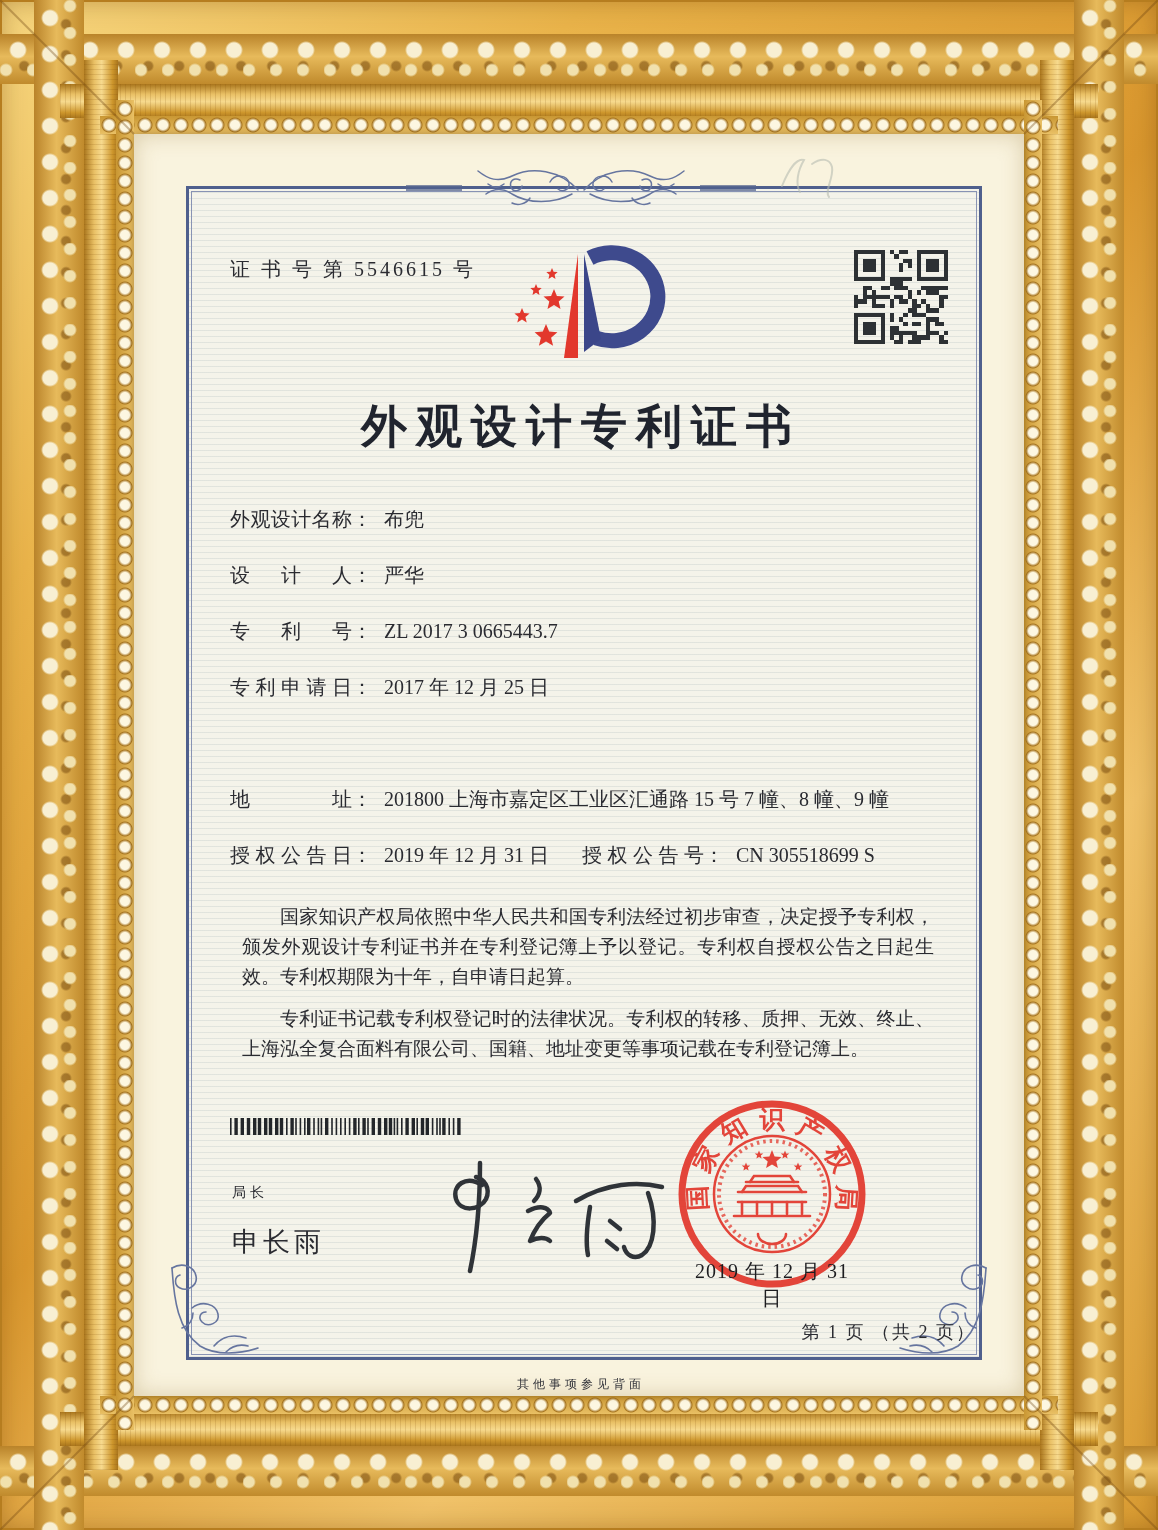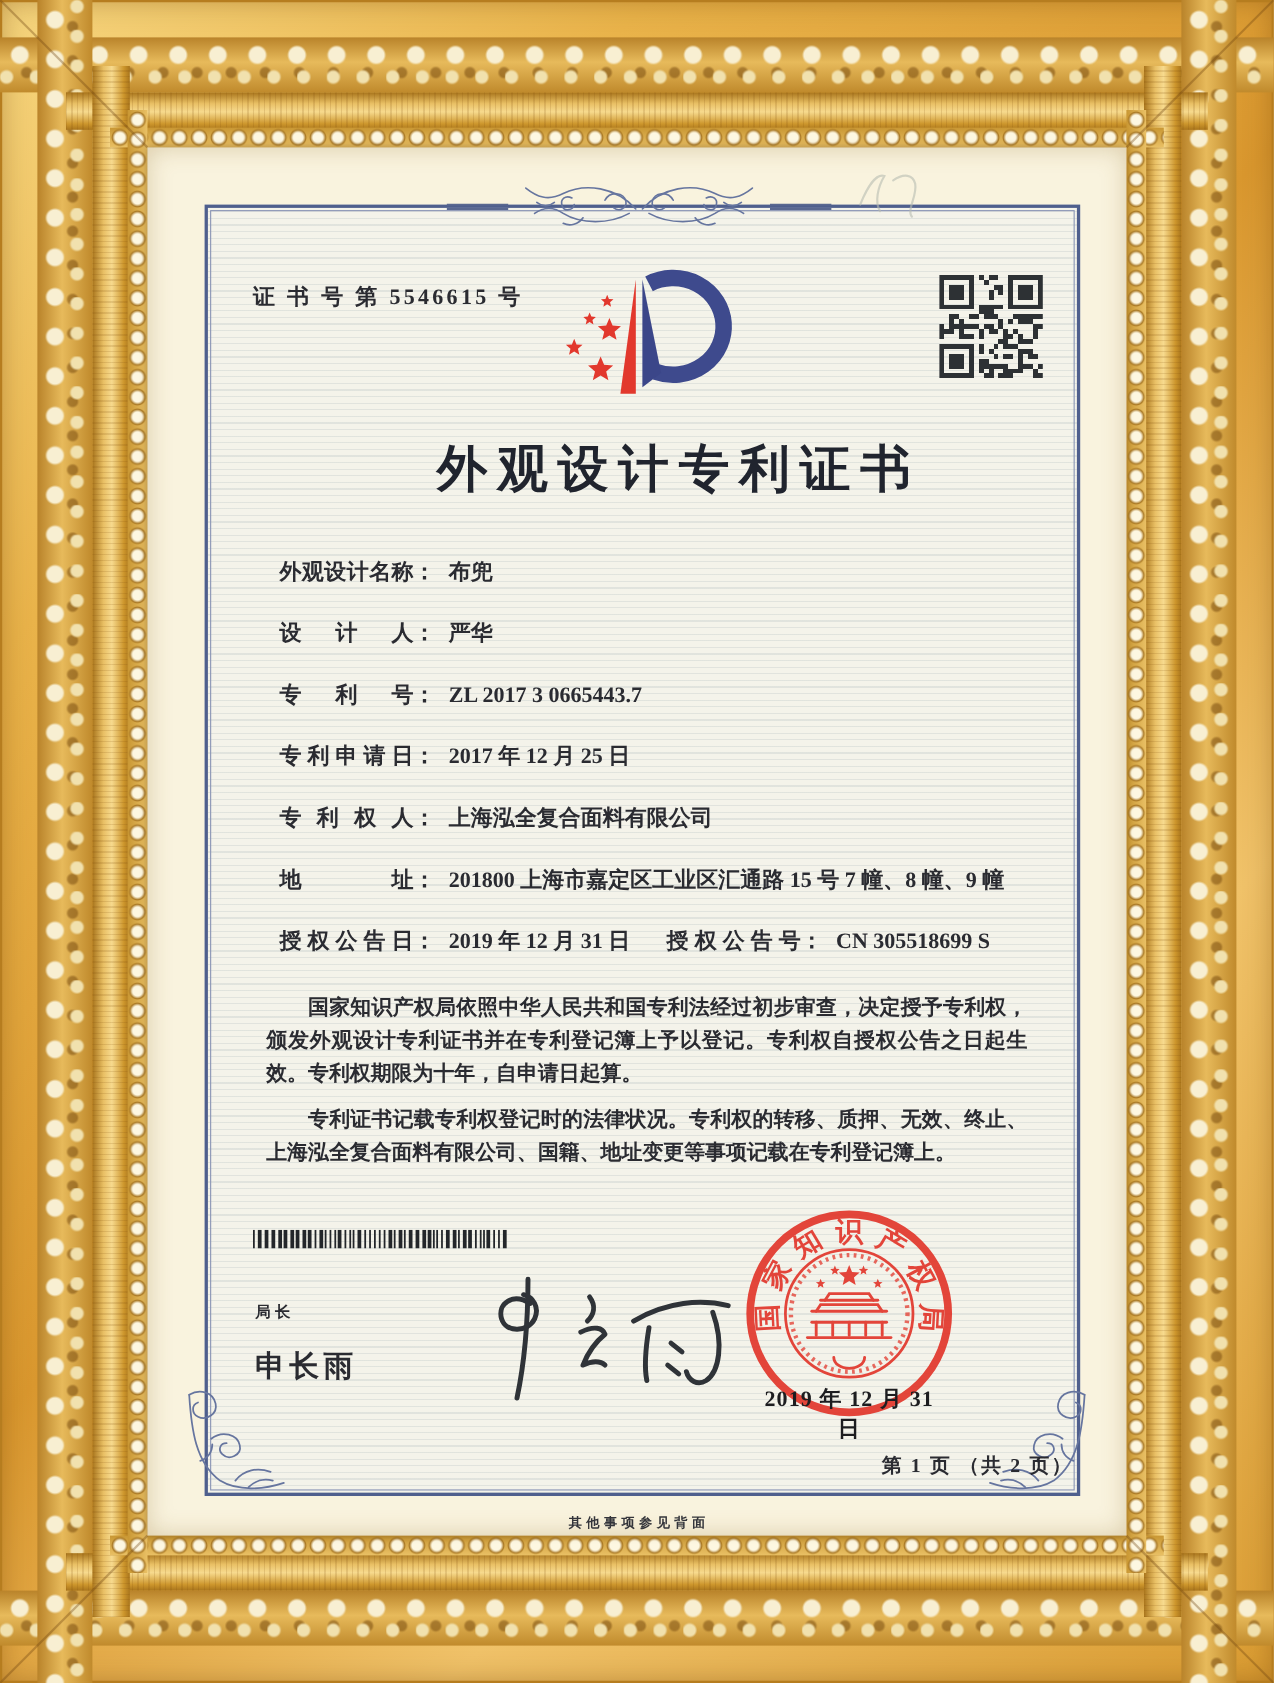--- a/index.html
+++ b/index.html
@@ -51,27 +51,27 @@
   .miters{position:absolute;inset:0;pointer-events:none;}
 
   
   .paper{position:absolute;inset:134px;background:#f9f3de;
     box-shadow:inset 0 0 22px rgba(140,100,30,.28), 0 0 6px rgba(80,50,10,.4);}
   .blue-border{position:absolute;left:52px;top:52px;width:790px;height:1168px;
     border:3px solid #4f5f8d;background:#f4f3ea;
     background-image:repeating-linear-gradient(0deg,rgba(130,150,160,.17) 0 1px,rgba(0,0,0,0) 1px 6px);}
   .blue-border-inner{position:absolute;inset:2px;border:1px solid #8893b4;}
 
-  .txt{position:absolute;color:#2a2b31;font-weight:bold;}
+  .txt{position:absolute;color:#2a2b31;}
   .cert-number{left:96px;top:122px;font-size:20px;letter-spacing:3px;}
   .title{left:52px;width:790px;top:262px;text-align:center;font-size:46px;font-weight:bold;
-         letter-spacing:9px;color:#20242e;padding-left:36px;}
+         letter-spacing:9px;color:#20242e;}
 
   .row{left:96px;width:712px;font-size:20px;white-space:nowrap;}
-  .row .lbl{display:inline-block;width:122px;text-align:justify;text-align-last:justify;vertical-align:top;margin-left:24px;}
+  .row .lbl{display:inline-block;width:122px;text-align:justify;text-align-last:justify;vertical-align:top;}
   .row .val{margin-left:12px;}
   .bulletin{position:absolute;left:352px;top:0;}
   .bulletin .lbl{display:inline-block;width:122px;text-align:justify;text-align-last:justify;}
   .bulletin .val{margin-left:12px;text-align:center;}
 
   .paras{left:96px;top:756px;width:716px;font-size:19px;line-height:30px;text-align:justify;}
   .paras p{margin:12px;text-indent:2em;}
 
   .official-title{left:98px;top:1050px;font-size:14px;letter-spacing:4px;}
   .official-name{left:98px;top:1090px;font-size:27px;letter-spacing:4px;}
@@ -406,23 +406,20 @@
     </div>
     <div class="txt row" style="top:428px;">
       <span class="lbl">设计人</span><span>：</span><span class="val">严华</span>
     </div>
     <div class="txt row" style="top:484px;">
       <span class="lbl">专利号</span><span>：</span><span class="val">ZL 2017 3 0665443.7</span>
     </div>
     <div class="txt row" style="top:540px;">
       <span class="lbl">专利申请日</span><span>：</span><span class="val">2017 年 12 月 25 日</span>
     </div>
-    <div class="txt row" style="top:596px;">
-      <span class="lbl">专利权人</span><span>：</span><span class="val">上海泓全复合面料有限公司</span>
-    </div>
     <div class="txt row" style="top:652px;">
       <span class="lbl">地址</span><span>：</span><span class="val">201800 上海市嘉定区工业区汇通路 15 号 7 幢、8 幢、9 幢</span>
     </div>
     <div class="txt row" style="top:708px;">
       <span class="lbl">授权公告日</span><span>：</span><span class="val">2019 年 12 月 31 日</span>
       <span class="bulletin">
         <span class="lbl">授权公告号</span><span>：</span><span class="val">CN 305518699 S</span>
       </span>
     </div>
 

